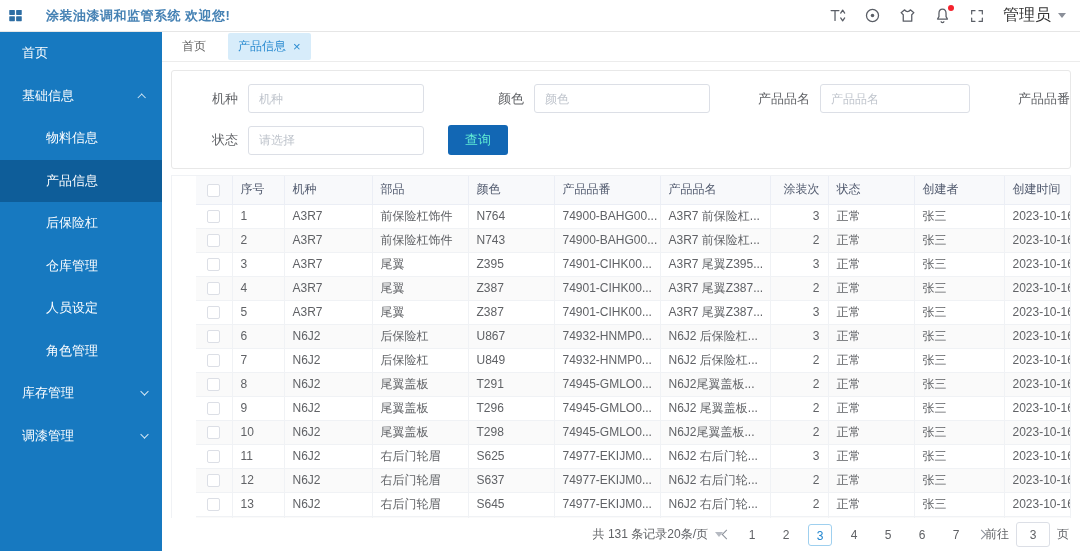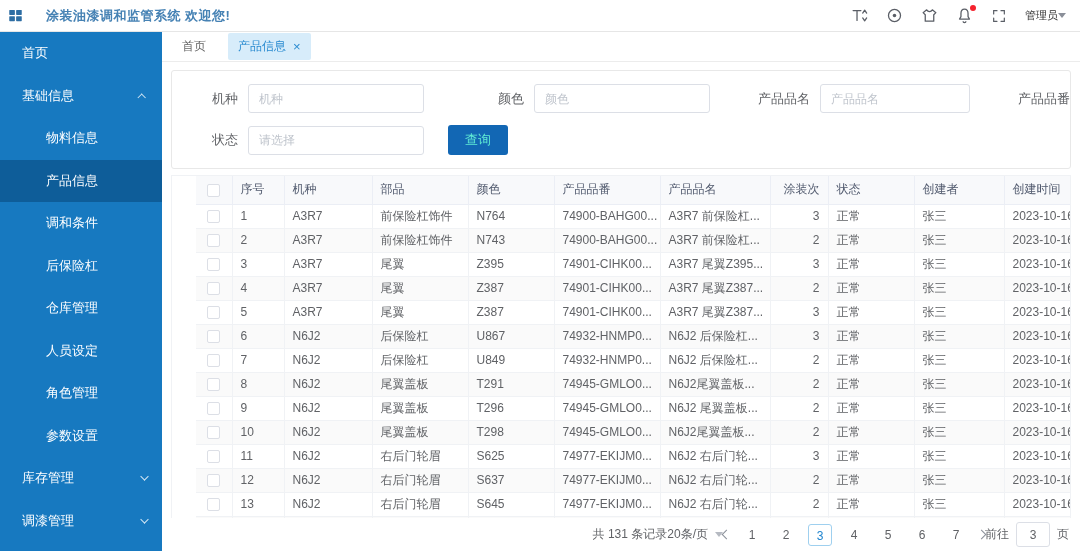--- a/index.html
+++ b/index.html
@@ -9,21 +9,21 @@
   
   .topbar { height:32px; display:flex; align-items:center; justify-content:space-between;
     padding:0 14px 0 8px; border-bottom:1px solid #e6e6e6; background:#fff; }
   .topbar-left { display:flex; align-items:center; gap:23px; }
   .logo-ic { color:#2d6da3; display:inline-flex; }
   .app-title { color:#4682b4; font-size:13px; font-weight:700; letter-spacing:.5px; }
   .topbar-right { display:flex; align-items:center; gap:18px; color:#5a5e66; }
   .hicon { display:inline-flex; align-items:center; cursor:pointer; position:relative; }
   .badge-dot { position:absolute; top:-2px; right:-3px; width:6px; height:6px;
     border-radius:50%; background:#f5222d; }
-  .user { display:flex; align-items:center; gap:0; font-size:11px; color:#333; cursor:pointer; }
+  .user { display:flex; align-items:center; gap:7px; font-size:16px; color:#333; cursor:pointer; }
   .caret { width:0; height:0; border-left:4px solid transparent; border-right:4px solid transparent;
     border-top:5px solid #8a8f99; display:inline-block; }
 
   
   .layout { display:flex; height:519px; }
   .sidebar { width:162px; flex-shrink:0; background:#1779c0; overflow:hidden; }
   .side-item { height:42.5px; display:flex; align-items:center; color:#fdfeff;
     font-size:13px; cursor:pointer; }
   .side-item.top { padding:0 16px 0 22px; }
   .side-item.sub { padding:0 16px 0 46px; }
@@ -156,36 +156,30 @@
         <span>基础信息</span>
         <span class="chev up"></span>
       </div>
       <div class="side-item sub">
         <span>物料信息</span>
       </div>
       <div class="side-item sub active">
         <span>产品信息</span>
       </div>
       <div class="side-item sub">
-        <span>调和条件</span>
-      </div>
-      <div class="side-item sub">
         <span>后保险杠</span>
       </div>
       <div class="side-item sub">
         <span>仓库管理</span>
       </div>
       <div class="side-item sub">
         <span>人员设定</span>
       </div>
       <div class="side-item sub">
         <span>角色管理</span>
-      </div>
-      <div class="side-item sub">
-        <span>参数设置</span>
       </div>
       <div class="side-item top">
         <span>库存管理</span>
         <span class="chev down"></span>
       </div>
       <div class="side-item top">
         <span>调漆管理</span>
         <span class="chev down"></span>
       </div>
     </aside>

